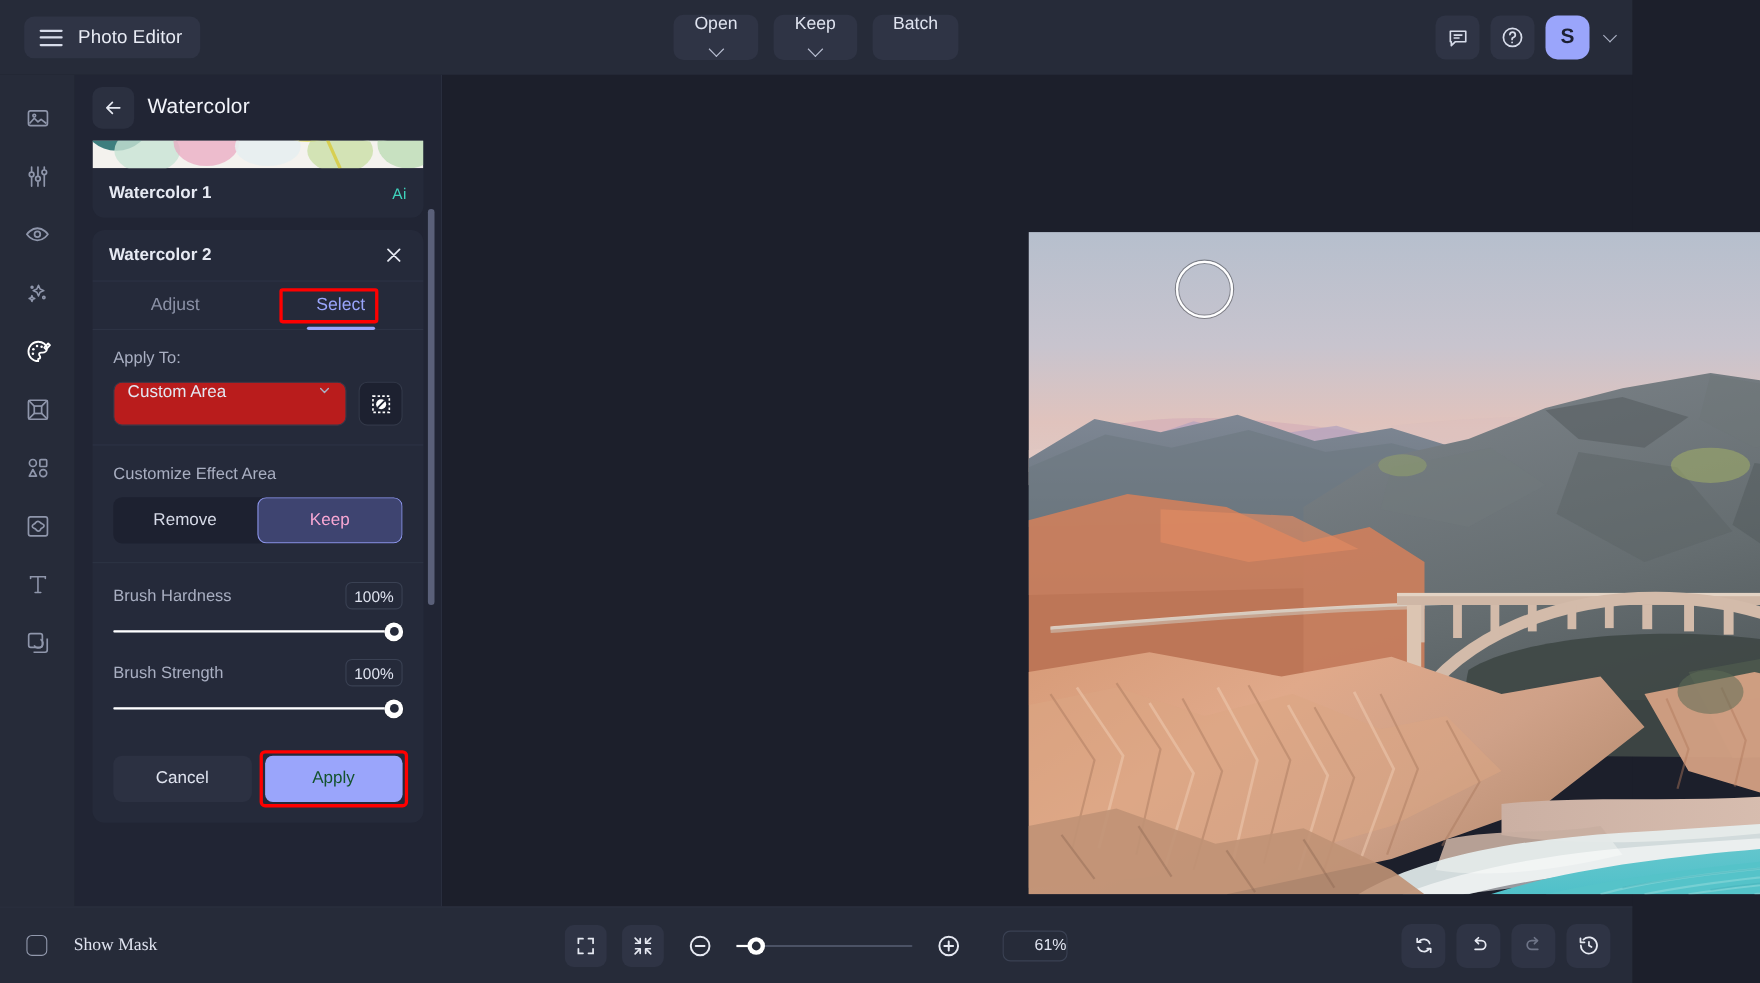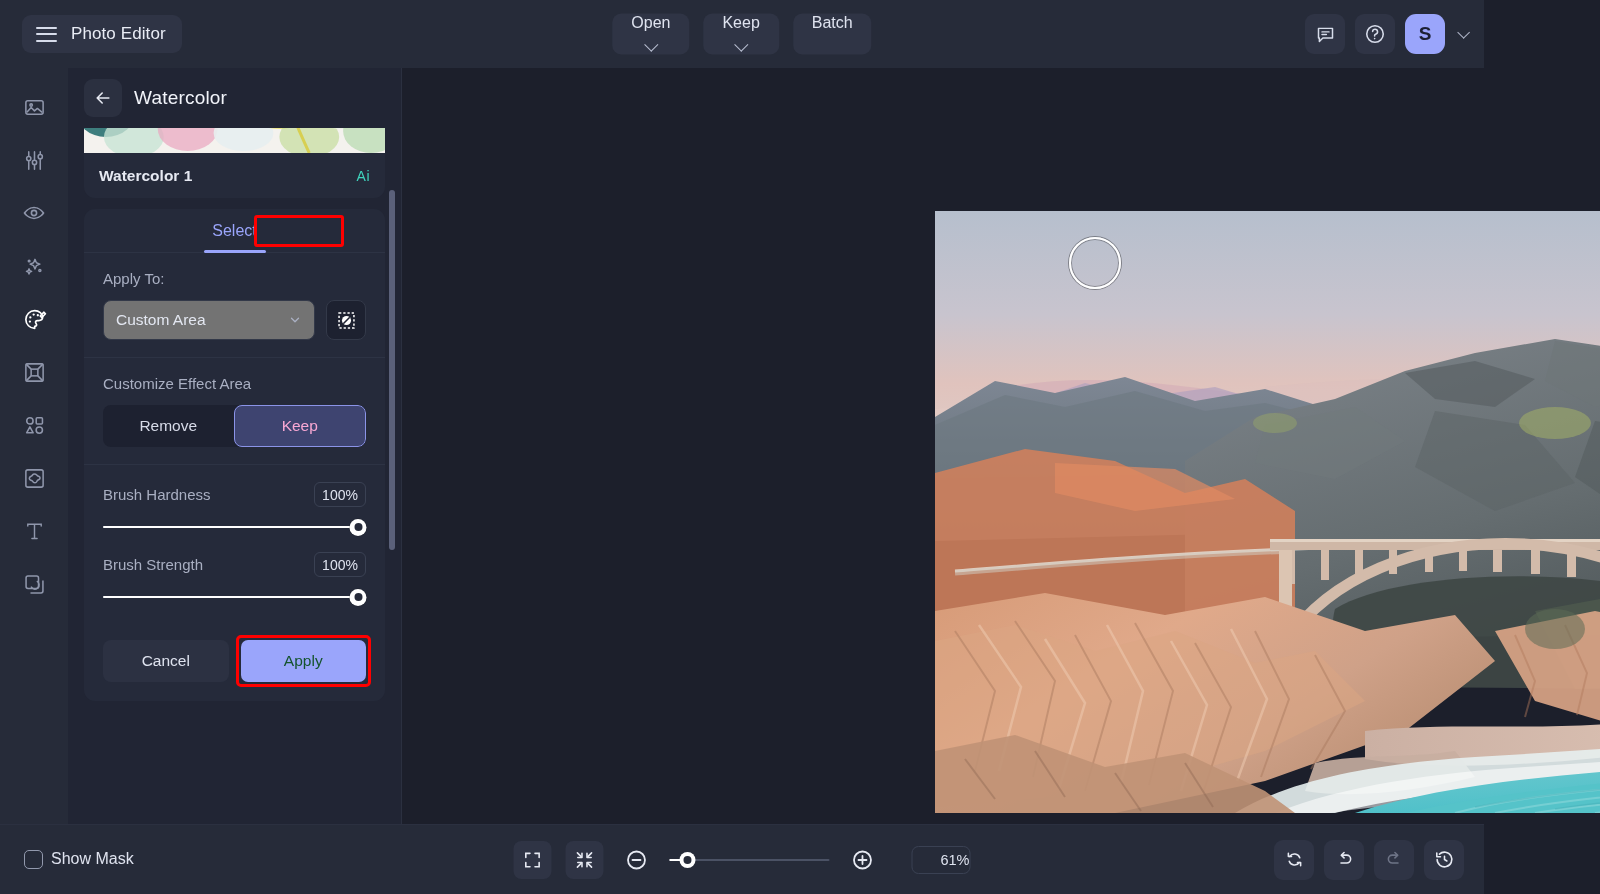--- a/index.html
+++ b/index.html
@@ -96,22 +96,22 @@
   .tab { flex: 1; display: flex; align-items: center; justify-content: center; color: #8b91a6; font-size: 16px; cursor: pointer; position: relative; }
   .tab.active { color: #9aa5fb; }
   .tab.active::after { content: ""; position: absolute; bottom: -1px; left: 50%; transform: translateX(-50%); width: 62px; height: 3px; background: #9aa5fb; border-radius: 2px; }
   .hl-select { position: absolute; border: 3px solid #ff0000; border-radius: 3px; pointer-events: none; }
 
   .sect { padding: 17px 19px; border-bottom: 1px solid #2d3344; }
   .sect.nb { border-bottom: none; }
   .sect-label { color: #a9afc2; font-size: 15px; margin-bottom: 13px; }
   .row { display: flex; align-items: center; gap: 11px; }
   .select {
-    flex: 1; height: 40px; background: #737373; border: 1px solid #333949; border-radius: 8px;
-    display: flex; align-items: center; justify-content: space-between; padding: 0 12px;
+    flex: 1; height: 40px; background: #b91c1c; border: 1px solid #333949; border-radius: 8px;
+    display: flex; justify-content: space-between; padding: 0 12px;
     color: #e3e7f1; font-size: 15.5px; cursor: pointer;
   }
   .mask-btn { width: 40px; height: 40px; background: #1d2130; border: 1px solid #333949; border-radius: 8px; display: flex; align-items: center; justify-content: center; cursor: pointer; }
 
   .seg { display: flex; height: 42px; background: #1d2130; border-radius: 8px; overflow: hidden; }
   .seg-btn { flex: 1; display: flex; align-items: center; justify-content: center; color: #d7dbe8; font-size: 15.5px; cursor: pointer; }
   .seg-btn.on { background: #3e4470; border: 1px solid #8b94e8; border-radius: 8px; color: #f9a8d4; }
 
   .slider-block { margin-top: 17px; }
   .slider-block:first-child { margin-top: 0; }
@@ -141,21 +141,21 @@
     border-radius: 50%; border: 2.5px solid #ffffff; box-shadow: 0 0 0 1px rgba(0,0,0,.35), inset 0 0 0 1px rgba(0,0,0,.3);
     pointer-events: none;
   }
 
   
   .bottombar {
     height: 70px; flex: 0 0 70px; background: #262b39;
     display: flex; align-items: center; position: relative;
     border-top: 1px solid #2b3040;
   }
-  .bb-left { display: flex; gap: 8px; margin-left: 24px; cursor: pointer; }
+  .bb-left { display: flex; align-items: center; gap: 24px; margin-left: 24px; cursor: pointer; font-family: Liberation Serif, serif; }
   .chk { width: 19px; height: 19px; border: 1.8px solid #9299ad; border-radius: 5px; background: transparent; cursor: pointer; }
   .chk-label { color: #dfe3ef; font-size: 16px; }
   .bb-center { position: absolute; left: 50%; transform: translateX(-50%); display: flex; align-items: center; gap: 14px; }
   .zbtn { width: 38px; height: 38px; border-radius: 8px; background: #2f3445; display: flex; align-items: center; justify-content: center; cursor: pointer; }
   .zbtn.flat { background: transparent; }
   .zoom-track { position: relative; width: 160px; height: 18px; display: flex; align-items: center; }
   .zoom-bg { position: absolute; left: 0; right: 0; height: 2px; background: #4b5265; border-radius: 2px; }
   .zoom-fill { position: absolute; left: 0; height: 2px; background: #ffffff; }
   .zoom-knob { position: absolute; width: 16px; height: 16px; border-radius: 50%; background: #fff; transform: translateX(-50%); cursor: pointer; }
   .zoom-knob::after { content:""; position:absolute; inset:4px; border-radius:50%; background:#262b39; }
@@ -330,22 +330,31 @@
               <path d="M196 8 C208 30 214 46 226 72" stroke="#d8c93a" stroke-width="3" fill="none" opacity=".8"></path>
             </svg>
             <div class="fx-row">
               <span class="fx-name">Watercolor 1</span>
               <span class="ai-badge">Ai</span>
             </div>
           </div>
 
           <div class="fx-open">
 
+            <div class="fx-open-head">
+              <span class="fx-name">Watercolor 2</span>
+              <span class="close-x">
+                <svg width="18" height="18" viewBox="0 0 24 24" fill="none" stroke="#e6e9f2" stroke-width="2.1" stroke-linecap="round">
+                  <path d="M5 5l14 14M19 5L5 19"></path>
+                </svg>
+              </span>
+            </div>
 
             <div class="tabs">
+              <div class="tab">Adjust</div>
               <div class="tab active">Select</div>
               <div class="hl-select" style="left:170px; top:6px; width:90px; height:32px;"></div>
             </div>
 
             <div class="sect">
               <div class="sect-label">Apply To:</div>
               <div class="row">
                 <div class="select">
                   <span>Custom Area</span>
                   <svg width="14" height="14" viewBox="0 0 24 24" fill="none" stroke="#aab0c3" stroke-width="2.2">

